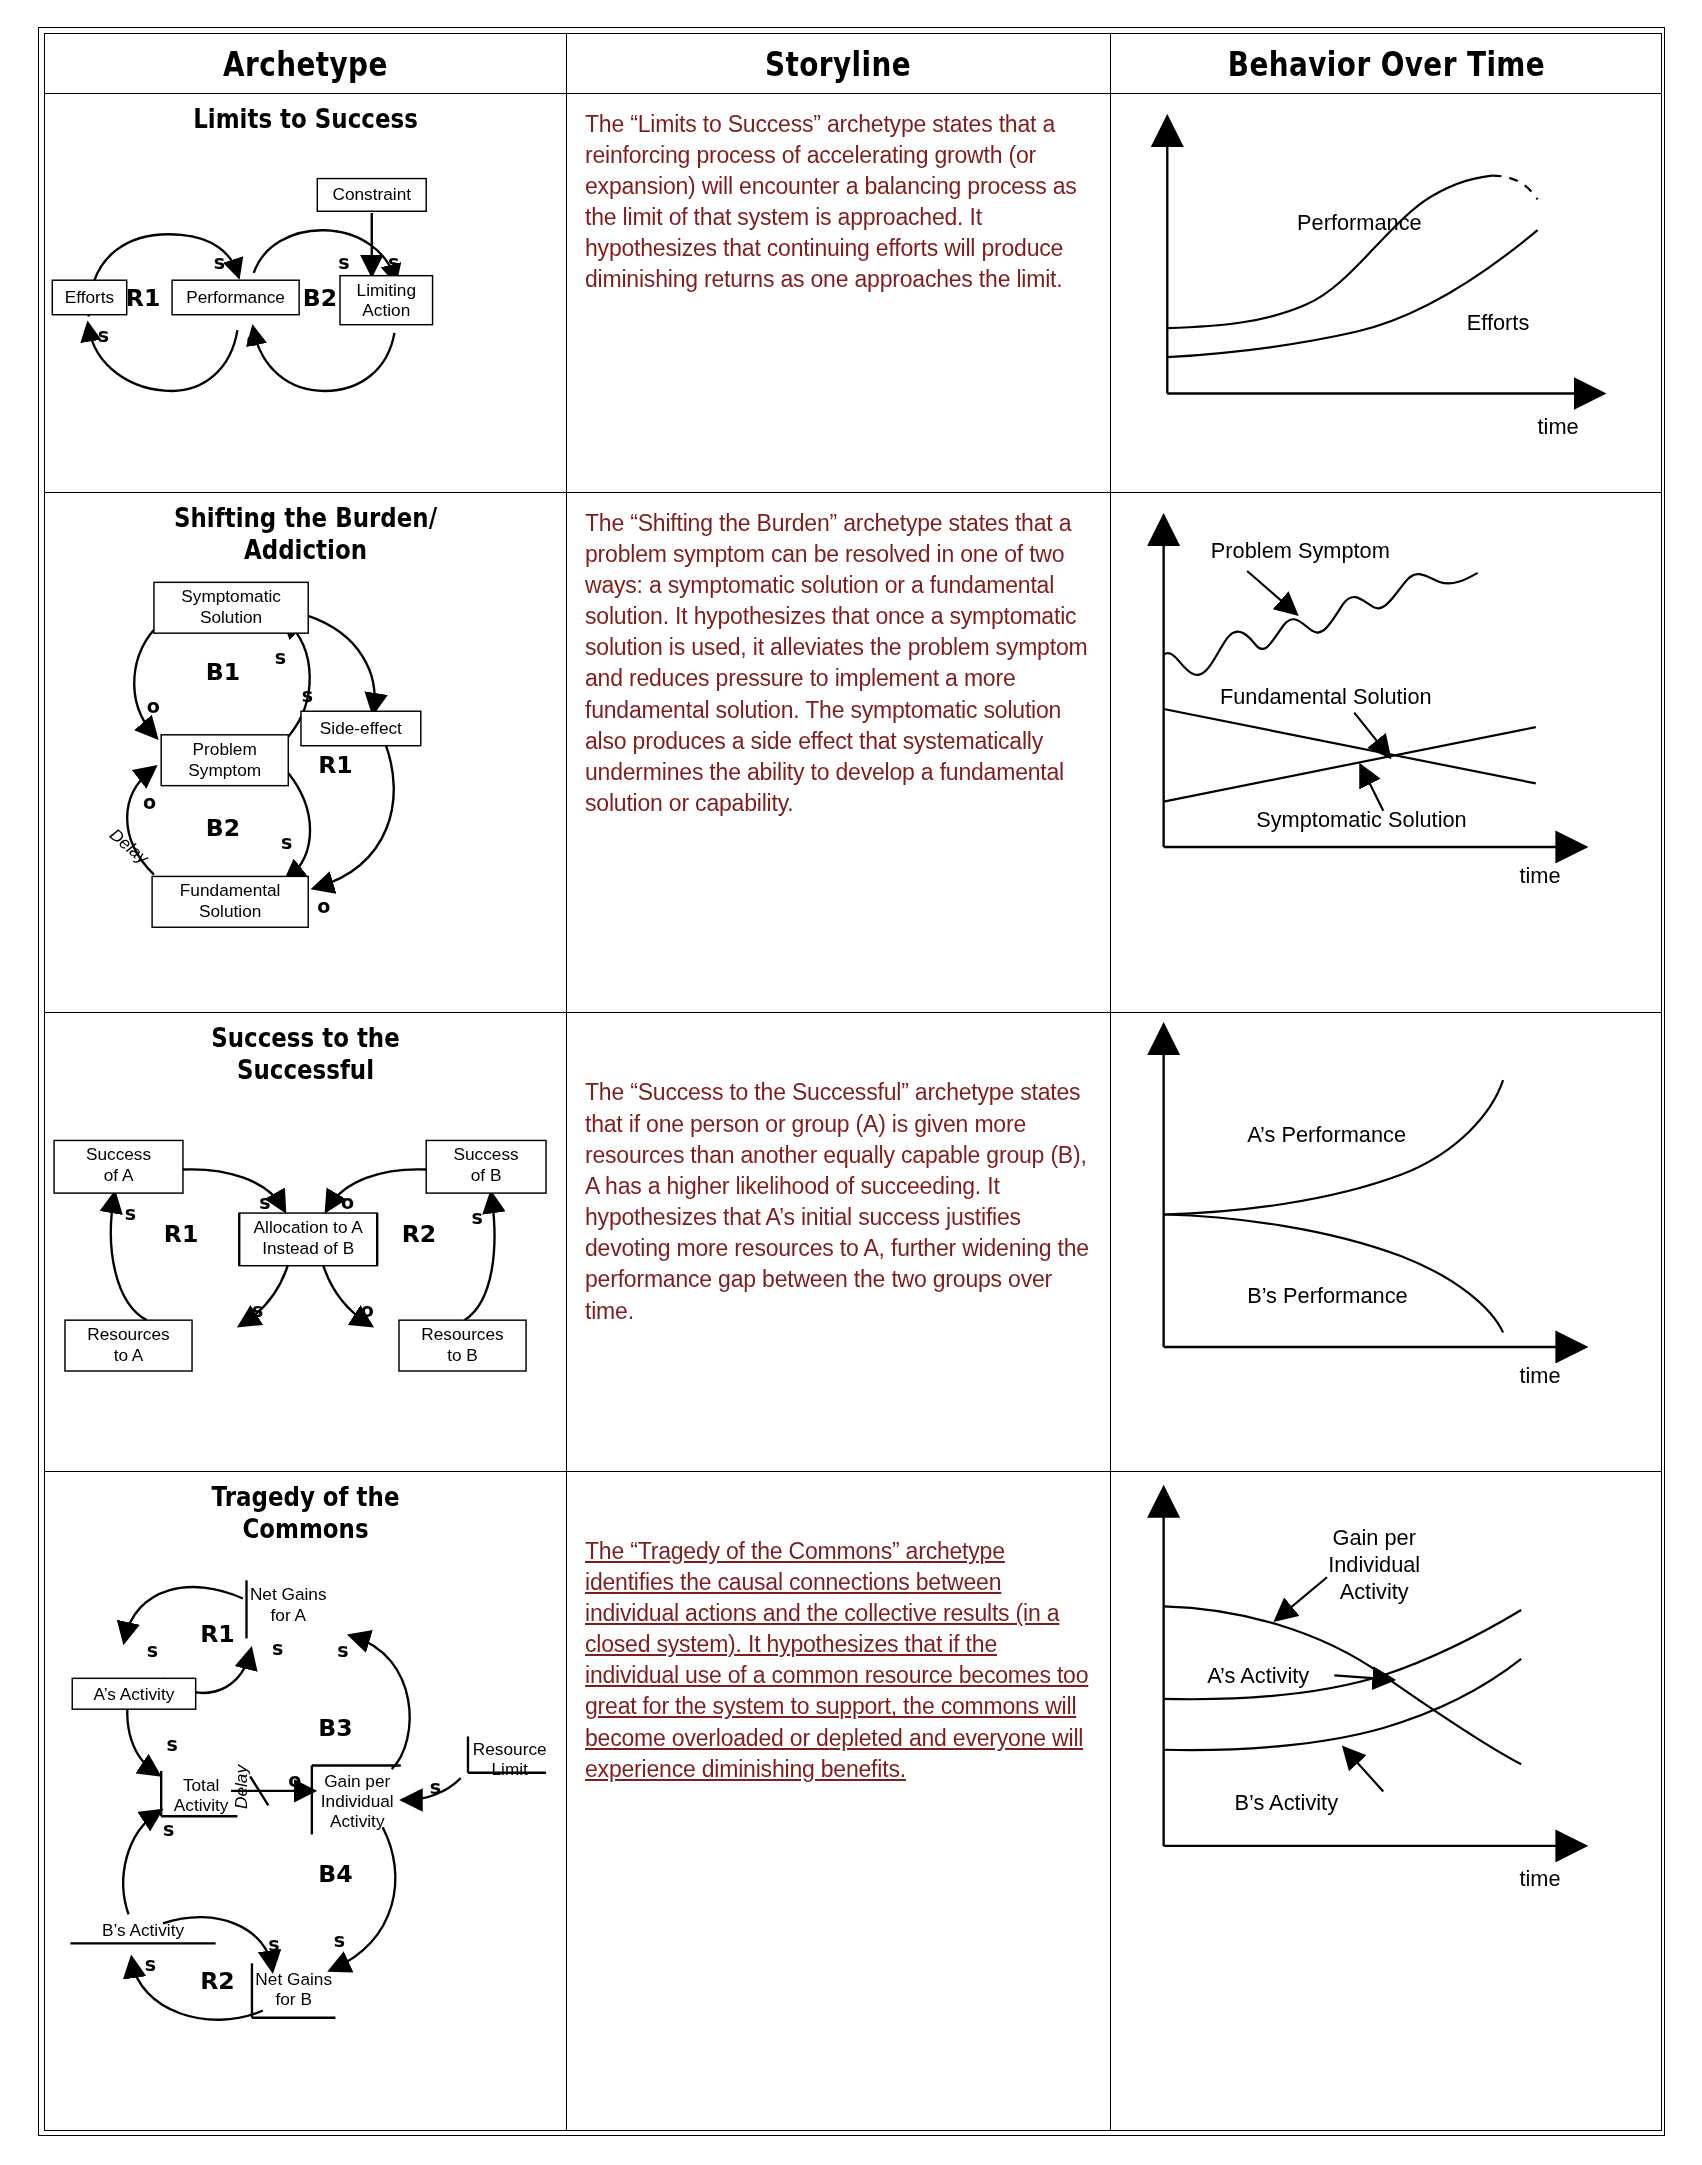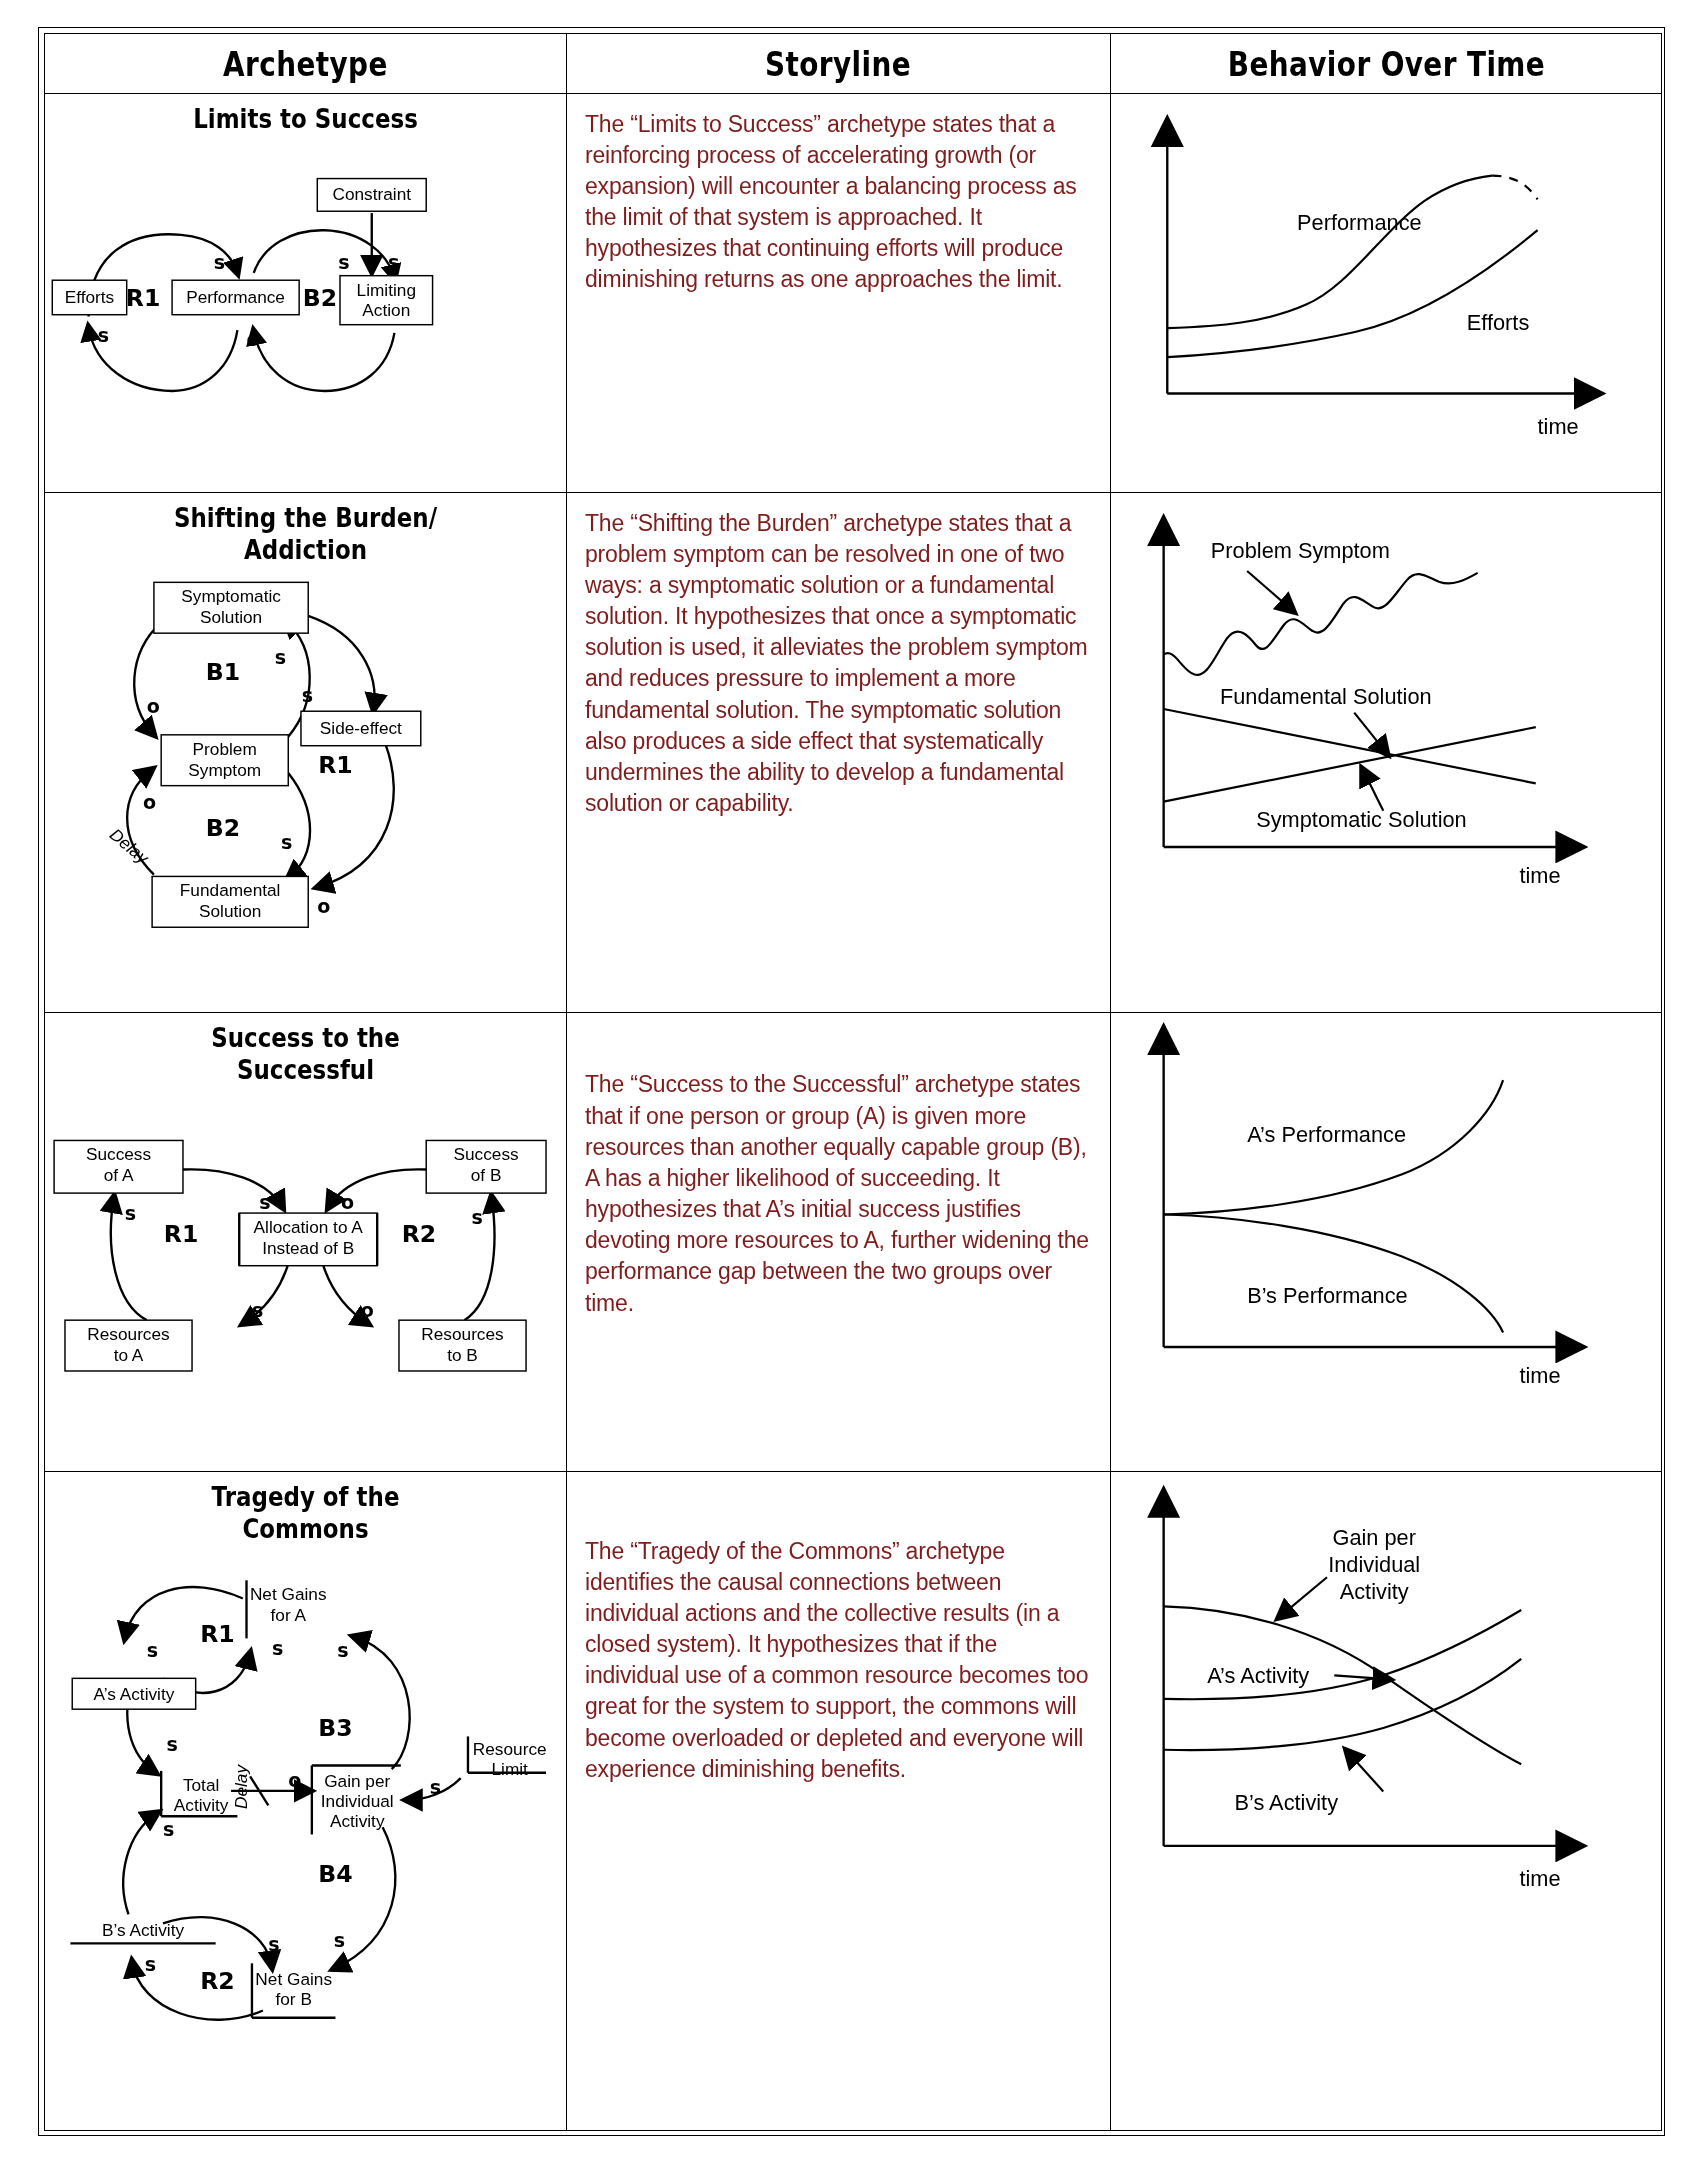--- a/index.html
+++ b/index.html
@@ -80,22 +80,22 @@
   
   .story {
     font-family: "Liberation Sans", sans-serif;
     font-size: 23px;
     line-height: 1.355;
     color: #7f1d1d;
     padding: 14.5px 16.4px 9px 18px;
     text-align: left;
     letter-spacing: -0.2px;
   }
-  .story.pad-mid { padding-top: 56px; }
-  .story.pad-lo  { padding-top: 64px; }
+  .story.pad-mid { padding-top: 56px; margin-top: 8px; }
+  .story.pad-lo  { padding-top: 64px; text-decoration: underline; }
 
   
   .chart-cell { position: relative; }
   .chart-wrap { position: relative; width: 100%; }
   .chart-wrap svg { display: block; width: 100%; height: auto; }
 
   svg text.lbl {
     font-family: "Liberation Sans", sans-serif;
     fill: #000;
   }

